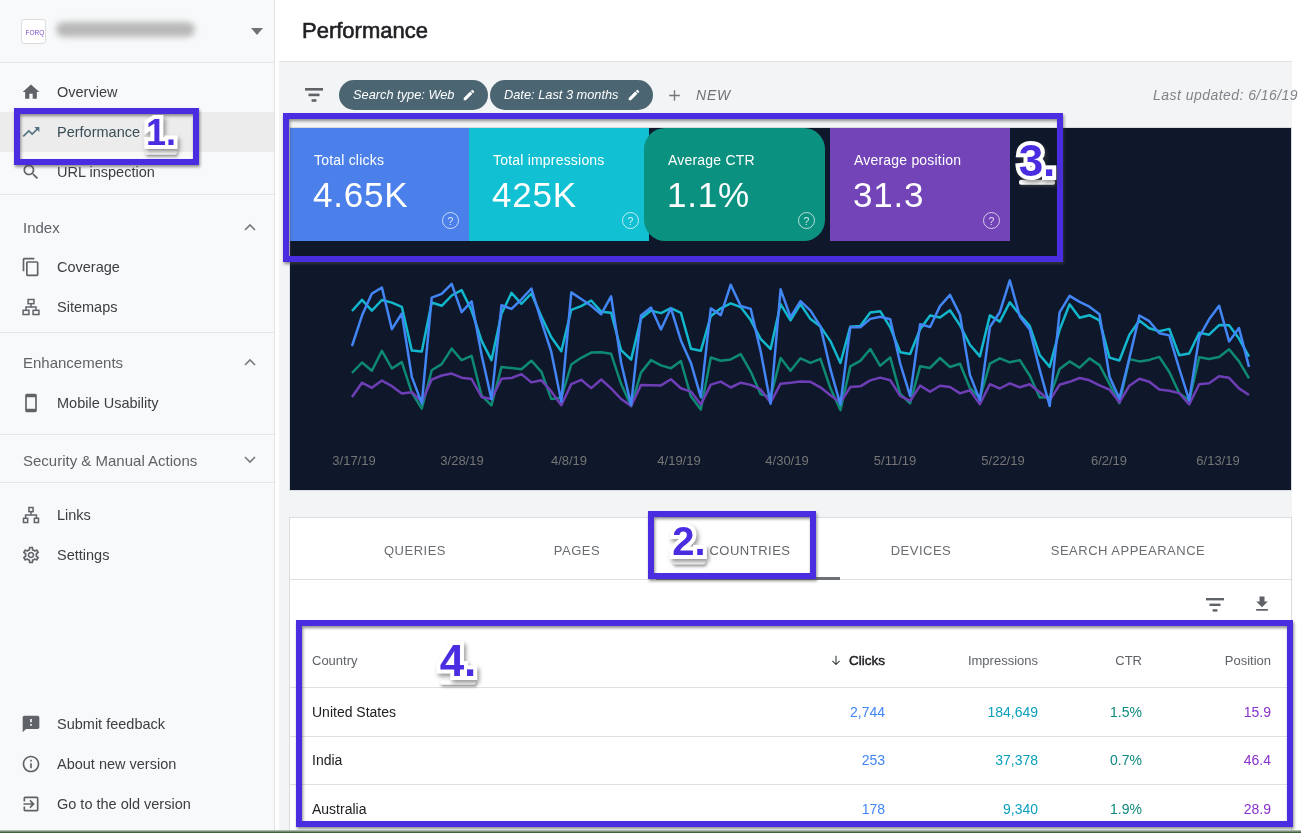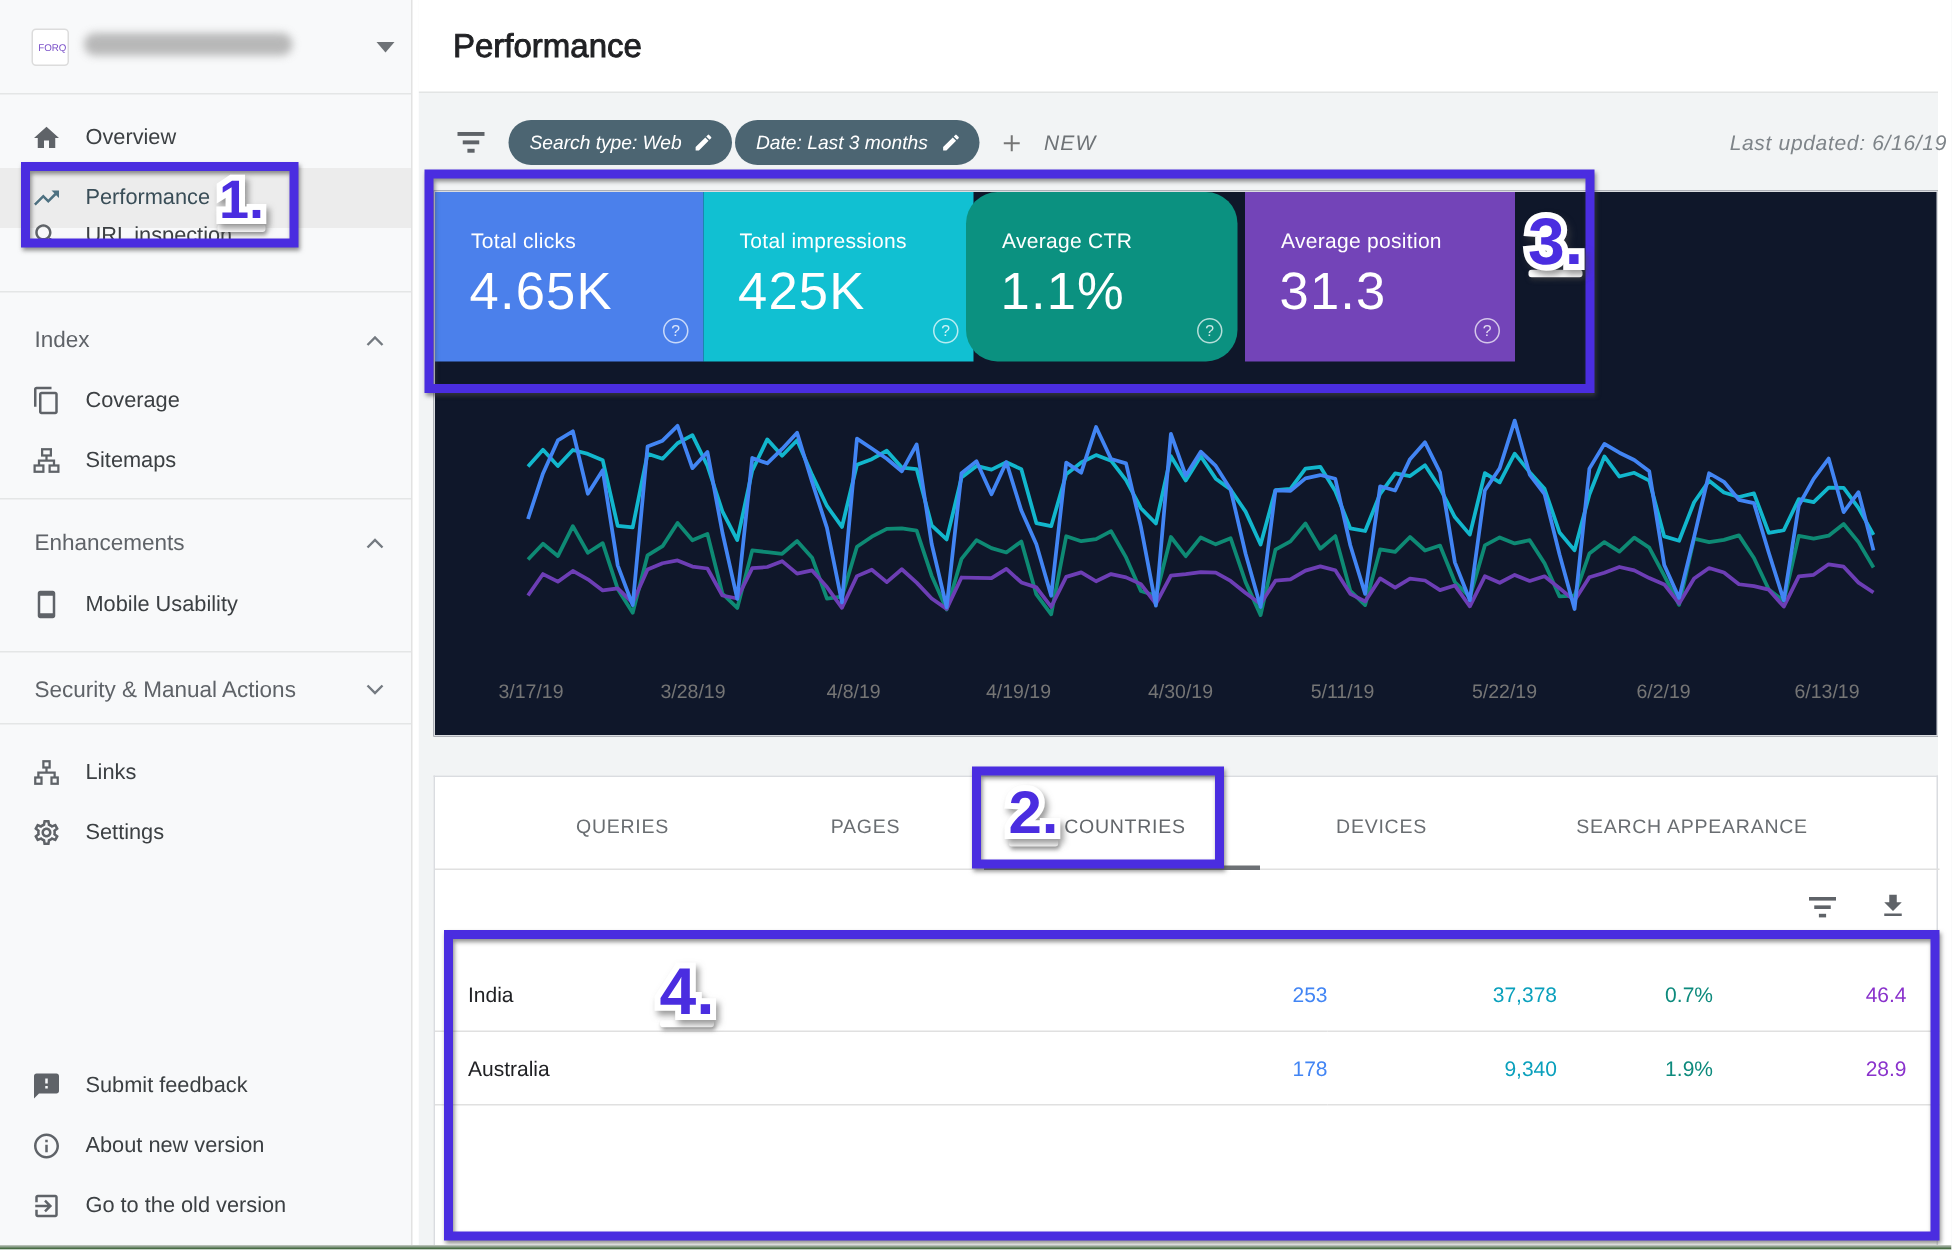--- a/index.html
+++ b/index.html
@@ -165,20 +165,36 @@
     </div>
     <table>
       <colgroup>
           <col style="width:530px">
           <col style="width:65px">
           <col style="width:153px">
           <col style="width:104px">
           <col style="width:151px">
         </colgroup>
       <tbody>
+          <tr>
+            <th class="c0">Country</th>
+            <th class="c1 num"><svg width="14" height="15" viewBox="0 0 24 24" style="vertical-align:-3px;margin-right:6px;">
+                <path d="M12 4v15M5.8 12.7L12 19l6.2-6.3" stroke="#3c4043" stroke-width="1.9" fill="none"></path>
+              </svg><span class="cl">Clicks</span></th>
+            <th class="num">Impressions</th>
+            <th class="num">CTR</th>
+            <th class="num" style="padding-right:22px;">Position</th>
+          </tr>
+      <tr>
+            <td class="c0">United States</td>
+            <td class="c1 num">2,744</td>
+            <td class="c2 num">184,649</td>
+            <td class="c3 num">1.5%</td>
+            <td class="c4 num" style="padding-right:22px;">15.9</td>
+          </tr>
       <tr>
             <td class="c0">India</td>
             <td class="c1 num">253</td>
             <td class="c2 num">37,378</td>
             <td class="c3 num">0.7%</td>
             <td class="c4 num" style="padding-right:22px;">46.4</td>
           </tr>
       <tr>
             <td class="c0">Australia</td>
             <td class="c1 num">178</td>
@@ -206,21 +222,21 @@
         <path d="M10 20v-6h4v6h5v-8h3L12 3 2 12h3v8z"></path>
       </svg>
       <span class="tx">Overview</span>
     </div>
   <div class="navitem" style="top:112px;">
       <svg class="ic" viewBox="0 0 24 24" width="20" height="20" fill="#4e7181">
         <path d="M16 6l2.29 2.29-4.88 4.88-4-4L2 16.59 3.41 18l6-6 4 4 6.3-6.29L22 12V6z"></path>
       </svg>
       <span class="tx" style="color:#3a4e58;">Performance</span>
     </div>
-  <div class="navitem" style="top:137px;padding-left:37px;">
+  <div class="navitem" style="top:152px;padding-left:37px;">
       <svg class="ic" viewBox="0 0 24 24" width="20" height="20" fill="#5f6368">
         <path d="M15.5 14h-.79l-.28-.27C15.41 12.59 16 11.11 16 9.5 16 5.91 13.09 3 9.5 3S3 5.91 3 9.5 5.91 16 9.5 16c1.61 0 3.09-.59 4.23-1.57l.27.28v.79l5 4.99L20.49 19l-4.99-5zm-6 0C7.01 14 5 11.99 5 9.5S7.01 5 9.5 5 14 7.01 14 9.5 11.99 14 9.5 14z"></path>
       </svg>
       <span class="tx">URL inspection</span>
     </div>
   <div class="sdiv" style="top:194px;"></div>
   <div class="navhead" style="top:207px;">
       <span class="tx">Index</span>
       <svg class="ch" width="12" height="8" viewBox="0 0 12 8" style="position:absolute;right:22px;top:16px;">
         <path d="M1 7l5-5 5 5" stroke="#747a80" stroke-width="1.6" fill="none"></path>

